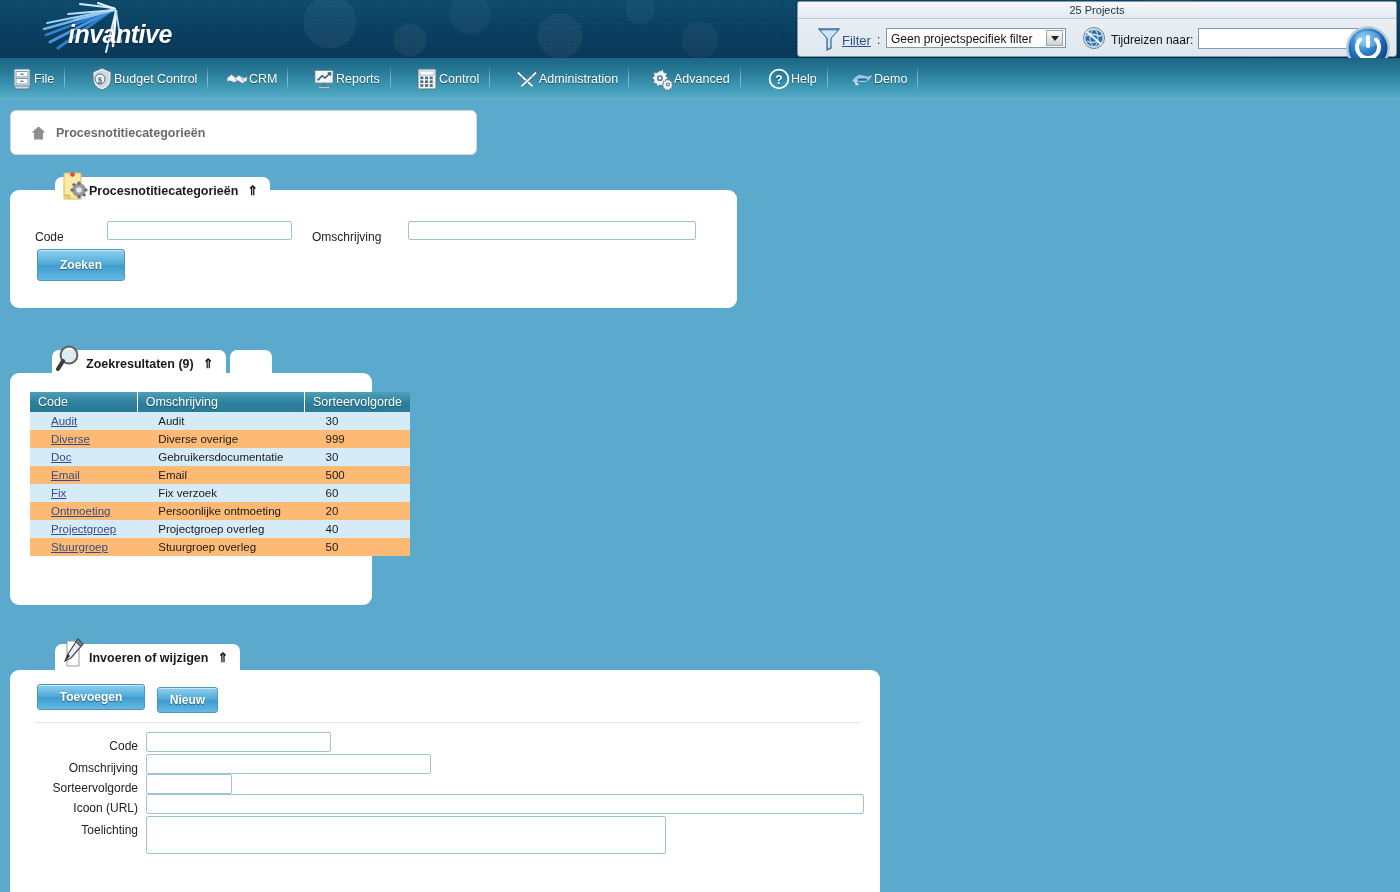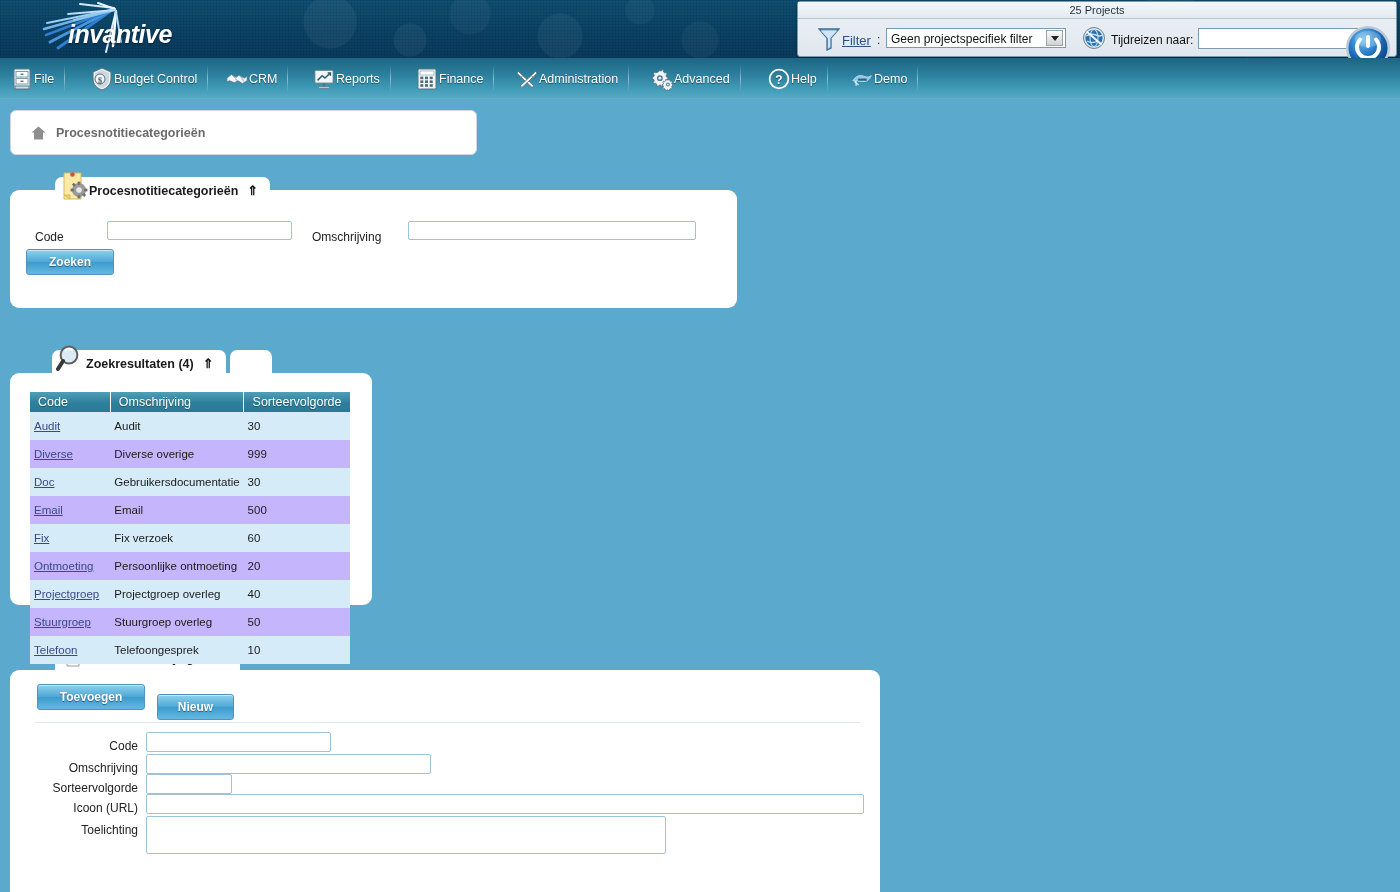--- a/index.html
+++ b/index.html
@@ -140,24 +140,24 @@
   #p-results { left:10px; top:373px; width:362px; height:232px; }
   #ts-results { left:52px; top:350px; }
   #rtable { position:absolute; left:30px; top:392px; width:320px; border-collapse:collapse; z-index:4; }
   #rtable th {
     background:linear-gradient(180deg,#4f9fb8 0%,#2d7f9c 55%,#2a7a96 100%);
     color:#fff; font-size:12.5px; font-weight:normal; text-align:left;
     padding:3px 8px; height:19px; border-right:1px solid #fff;
     text-shadow:0 1px 1px rgba(0,0,0,.35);
   }
   #rtable th:last-child { border-right:none; text-align:center; }
-  #rtable td { font-size:11.5px; color:#1a1a1a; padding:2px 4px; height:28px; }
+  #rtable td { font-size:11.5px; color:#1a1a1a; padding:2px 21px; height:18px; }
   #rtable td.num { }
   #rtable tr.odd td { background:#d5ebf8; }
-  #rtable tr.even td { background:#c4b5fd; }
+  #rtable tr.even td { background:#fdba74; }
   #rtable td a { color:#3a4a86; text-decoration:underline; cursor:pointer; }
   #rtable col.c1 { width:85px; } #rtable col.c2 { width:128px; } #rtable col.c3 { width:107px; }
 
   
   #p-edit { left:10px; top:670px; width:870px; height:222px; border-radius:9px 9px 0 0; }
   #ts-edit { left:55px; top:644px;justify-content:flex-end; }
   .elabel { position:absolute; font-size:12px; color:#222; text-align:right; }
 </style>
 </head>
 <body>
@@ -283,21 +283,21 @@
           <rect x="9" y="9.6" width="3" height="2.6"></rect>
           <rect x="13.7" y="9.6" width="3" height="2.6"></rect>
         <rect x="4.3" y="13.4" width="3" height="2.6"></rect>
           <rect x="9" y="13.4" width="3" height="2.6"></rect>
           <rect x="13.7" y="13.4" width="3" height="2.6"></rect>
         <rect x="4.3" y="17.2" width="3" height="2.6"></rect>
           <rect x="9" y="17.2" width="3" height="2.6"></rect>
           <rect x="13.7" y="17.2" width="3" height="2.6"></rect>
       </g>
     </svg>
-    <span>Finance</span>
+    <span>Control</span>
     <i class="sep"></i>
   </div>
 
   <div class="mi" style="left:505px">
     <svg class="micon" viewBox="0 0 26 24">
       <path d="M3 3 L9 9 L7 11 L1 5 Z" fill="#fff" stroke="#4e6d7b"></path>
       <path d="M8 8 L21 20 L19 22 L6 10 Z" fill="#fff" stroke="#4e6d7b"></path>
       <path d="M23 3 L17 9 L19 11 L25 5 Z" fill="#fff" stroke="#4e6d7b"></path>
       <path d="M18 8 L5 20 L7 22 L20 10 Z" fill="#fff" stroke="#4e6d7b"></path>
     </svg>
@@ -370,39 +370,39 @@
     </svg>
     <span class="tlabel">Procesnotitiecategorieën</span>
     <span class="chev">⇑</span>
   </div>
 </div>
 <div class="panel" id="p-search">
   <span class="flabel" style="left:25px; top:40px">Code</span>
   <input class="finput" style="left: 97px; top: 31px; width: 185px; height: 19px;" value="">
   <span class="flabel" style="left:302px; top:40px">Omschrijving</span>
   <input class="finput" style="left: 398px; top: 31px; width: 288px; height: 19px;" value="">
-  <div class="btn" style="left:16px; top:59px; width:88px; height:26px">
+  <div class="btn" style="left:27px; top:59px; width:88px; height:32px">
     <span>Zoeken</span>
   </div>
 </div>
 <div id="rowsel">
   <span>10 rijen per pagina</span>
   <span class="arw">
       <i class="dncar"></i>
     </span>
 </div>
 
 <div class="tabstrip" id="ts-results">
   <div class="tab">
     <svg class="ticon" viewBox="0 0 30 32">
       <circle cx="13" cy="11" r="8.4" fill="#dceaf3" stroke="#5f5f5f" stroke-width="2"></circle>
       <path d="M9 7 A6 6 0 0 1 17 6" stroke="#fff" stroke-width="1.6" fill="none"></path>
       <path d="M7 17 L2 25" stroke="#3a3a3a" stroke-width="4" stroke-linecap="round"></path>
     </svg>
-    <span class="tlabel">Zoekresultaten (4)</span>
+    <span class="tlabel">Zoekresultaten (9)</span>
     <span class="chev">⇑</span>
   </div>
   <div class="tab empty"></div>
 </div>
 <div class="panel" id="p-results"></div>
 <table id="rtable">
   <colgroup>
       <col class="c1">
       <col class="c2">
       <col class="c3">
@@ -448,45 +448,40 @@
     <tr class="odd">
         <td><a>Projectgroep</a></td>
         <td>Projectgroep overleg</td>
         <td class="num">40</td>
       </tr>
     <tr class="even">
         <td><a>Stuurgroep</a></td>
         <td>Stuurgroep overleg</td>
         <td class="num">50</td>
       </tr>
-    <tr class="odd">
-        <td><a>Telefoon</a></td>
-        <td>Telefoongesprek</td>
-        <td class="num">10</td>
-      </tr>
   </tbody>
 </table>
 
 <div class="tabstrip" id="ts-edit">
   <div class="tab">
     <svg class="ticon" viewBox="0 0 30 32">
       <path d="M8 3 H20 V28 H8 Z" fill="#fdfdfd" stroke="#9a9a9a"></path>
       <path d="M19 1 L24 6 L12 20 L6 23 L9 16 Z" fill="#e9eef2" stroke="#4a4a4a" stroke-width="1.2"></path>
       <path d="M19 1 L24 6 L21.5 8.5 L16.5 3.5 Z" fill="#6d7b86" stroke="#3d4850"></path>
       <path d="M6 23 L9 16 L11 18 Z" fill="#2b2b2b"></path>
     </svg>
     <span class="tlabel">Invoeren of wijzigen</span>
     <span class="chev">⇑</span>
   </div>
 </div>
 <div class="panel" id="p-edit">
   <div class="btn" style="left:27px; top:14px; width:108px; height:26px">
     <span>Toevoegen</span>
   </div>
-  <div class="btn" style="left:147px; top:24px; width:77px; height:26px">
+  <div class="btn" style="left:147px; top:17px; width:61px; height:26px">
     <span>Nieuw</span>
   </div>
   <div style="position:absolute; left:25px; top:52px; width:825px; height:1px; background:#e2e7ea"></div>
 
   <span class="elabel" style="left:20px; top:69px; width:108px">Code</span>
   <input class="finput" style="left: 136px; top: 62px; width: 185px; height: 20px;" value="">
 
   <span class="elabel" style="left:20px; top:91px; width:108px">Omschrijving</span>
   <input class="finput" style="left: 136px; top: 84px; width: 285px; height: 20px;" value="">
 

